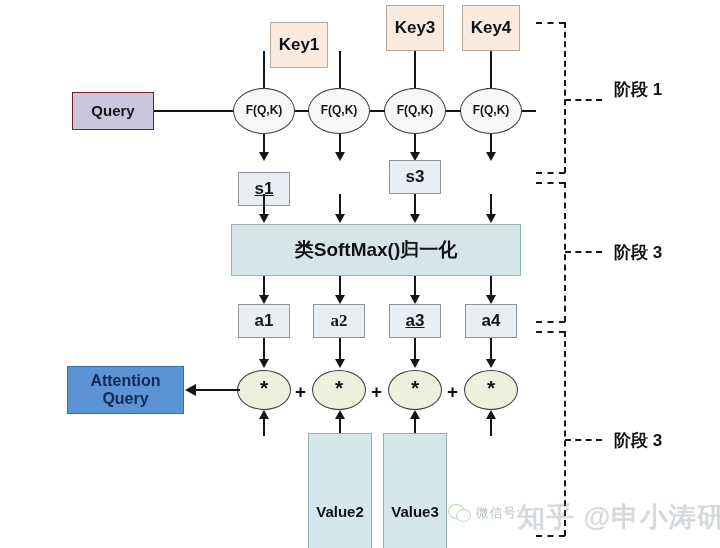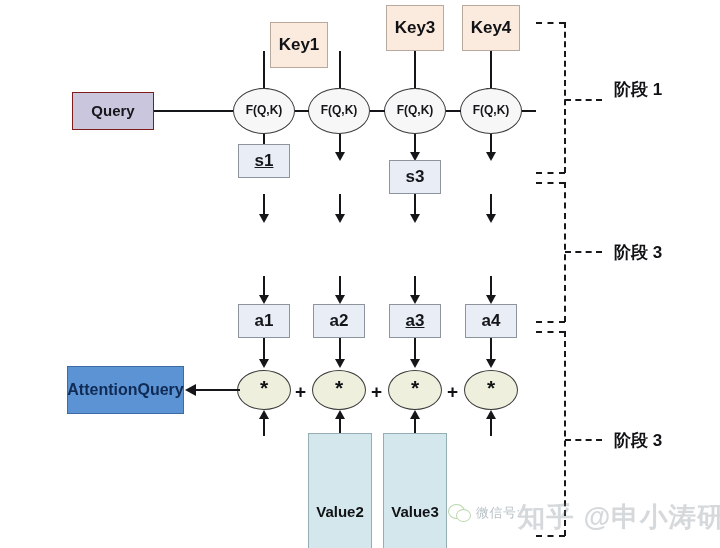--- a/index.html
+++ b/index.html
@@ -93,20 +93,21 @@
     line-height:1;
   }
   
   .attn-box{
     left:67px;top:366px;
     width:117px;height:48px;
     background:#5b93d4;
     border:1px solid #3c6ba5;
     font-size:16px;
     color:#102a54;
+    flex-direction:column;
   }
   .attn-box span{display:block;}
   
   .value-box{
     width:64px;height:116px;
     background:#d3e7ec;
     border:1px solid #94aeb4;
     font-size:15px;
     color:#111215;
     align-items:center;
@@ -225,44 +226,45 @@
 
   <div class="vline" style="left:263px;top:134px;height:21px;"></div>
   <div class="arrow-down" style="left:259px;top:152px;"></div>
   <div class="vline" style="left:339px;top:134px;height:21px;"></div>
   <div class="arrow-down" style="left:335px;top:152px;"></div>
   <div class="vline" style="left:414px;top:134px;height:21px;"></div>
   <div class="arrow-down" style="left:410px;top:152px;"></div>
   <div class="vline" style="left:490px;top:134px;height:21px;"></div>
   <div class="arrow-down" style="left:486px;top:152px;"></div>
 
-  <div class="node s-box" style="left:238px;top:144px;text-decoration:underline;">s1</div>
+  <div class="node s-box" style="left:238px;top:172px;text-decoration:underline;">s1</div>
   <div class="node s-box" style="left:389px;top:160px;">s3</div>
 
   <div class="vline" style="left:263px;top:194px;height:22px;"></div>
   <div class="arrow-down" style="left:259px;top:214px;"></div>
   <div class="vline" style="left:339px;top:194px;height:22px;"></div>
   <div class="arrow-down" style="left:335px;top:214px;"></div>
   <div class="vline" style="left:414px;top:194px;height:22px;"></div>
   <div class="arrow-down" style="left:410px;top:214px;"></div>
   <div class="vline" style="left:490px;top:194px;height:22px;"></div>
   <div class="arrow-down" style="left:486px;top:214px;"></div>
 
+  <div class="node softmax">类SoftMax()归一化</div>
 
   <div class="vline" style="left:263px;top:276px;height:22px;"></div>
   <div class="arrow-down" style="left:259px;top:295px;"></div>
   <div class="vline" style="left:339px;top:276px;height:22px;"></div>
   <div class="arrow-down" style="left:335px;top:295px;"></div>
   <div class="vline" style="left:414px;top:276px;height:22px;"></div>
   <div class="arrow-down" style="left:410px;top:295px;"></div>
   <div class="vline" style="left:490px;top:276px;height:22px;"></div>
   <div class="arrow-down" style="left:486px;top:295px;"></div>
 
   <div class="node a-box" style="left:238px;top:304px;">a1</div>
-  <div class="node a-box" style="left:313px;top:304px;">a2</div>
+  <div class="node a-box" style="left:313px;top:304px;font-family:Liberation Serif, serif;">a2</div>
   <div class="node a-box" style="left:389px;top:304px;text-decoration:underline;">a3</div>
   <div class="node a-box" style="left:465px;top:304px;">a4</div>
 
   <div class="vline" style="left:263px;top:338px;height:23px;"></div>
   <div class="arrow-down" style="left:259px;top:359px;"></div>
   <div class="vline" style="left:339px;top:338px;height:23px;"></div>
   <div class="arrow-down" style="left:335px;top:359px;"></div>
   <div class="vline" style="left:414px;top:338px;height:23px;"></div>
   <div class="arrow-down" style="left:410px;top:359px;"></div>
   <div class="vline" style="left:490px;top:338px;height:23px;"></div>

